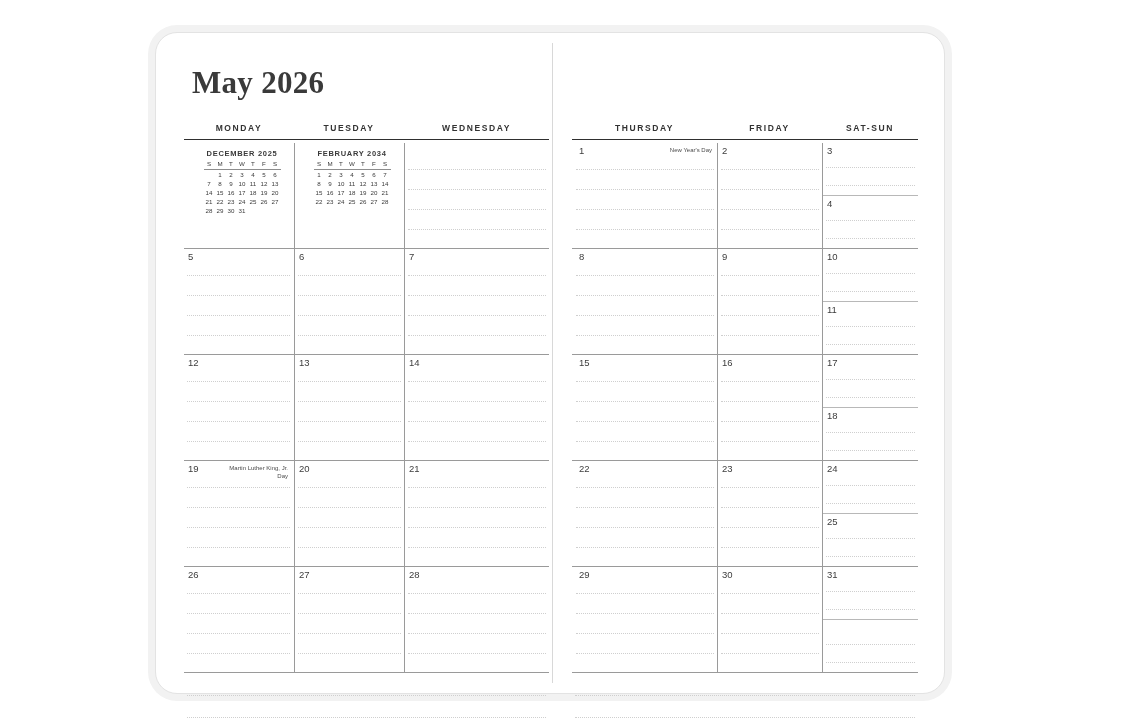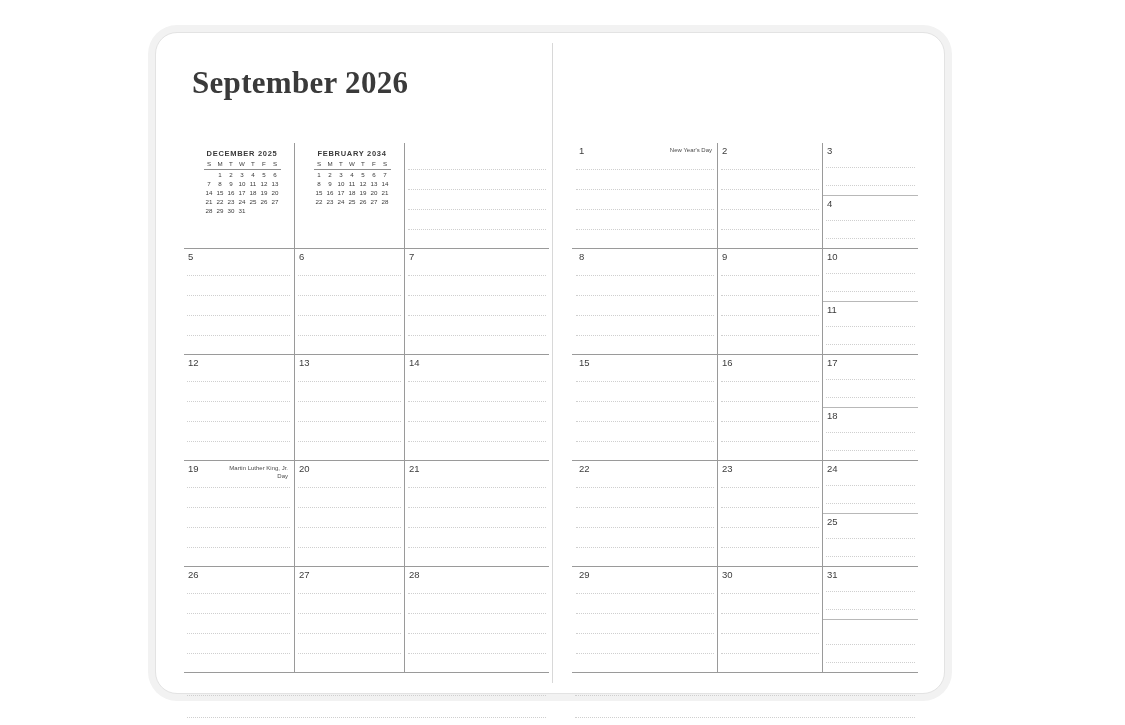--- a/index.html
+++ b/index.html
@@ -170,22 +170,33 @@
 </style>
 </head>
 <body>
 
 <div id="planner-page">
 
   <div class="spine"></div>
 
   <div class="page-inner">
 
-    <div class="month-title">September 2026</div>
-
+    <div class="month-title">May 2026</div>
+
+    <div class="weekday-row">
+      <div class="weekday" style="left:0px;   width:110px;">MONDAY</div>
+      <div class="weekday" style="left:110px; width:110px;">TUESDAY</div>
+      <div class="weekday" style="left:220px; width:145px;">WEDNESDAY</div>
+      <div class="weekday" style="left:388px; width:145px;">THURSDAY</div>
+      <div class="weekday" style="left:533px; width:105px;">FRIDAY</div>
+      <div class="weekday" style="left:638px; width:96px;">SAT-SUN</div>
+
+      <div class="weekday-rule" style="left:0px;   width:365px;"></div>
+      <div class="weekday-rule" style="left:388px; width:346px;"></div>
+    </div>
 
     <div class="grid">
 
       <div class="hline" style="left:0px;  width:365px; top:105px;"></div>
       <div class="hline" style="left:0px;  width:365px; top:211px;"></div>
       <div class="hline" style="left:0px;  width:365px; top:317px;"></div>
       <div class="hline" style="left:0px;  width:365px; top:423px;"></div>
       <div class="hline" style="left:0px;  width:365px; top:529px;"></div>
 
       <div class="hline" style="left:388px; width:346px; top:105px;"></div>

